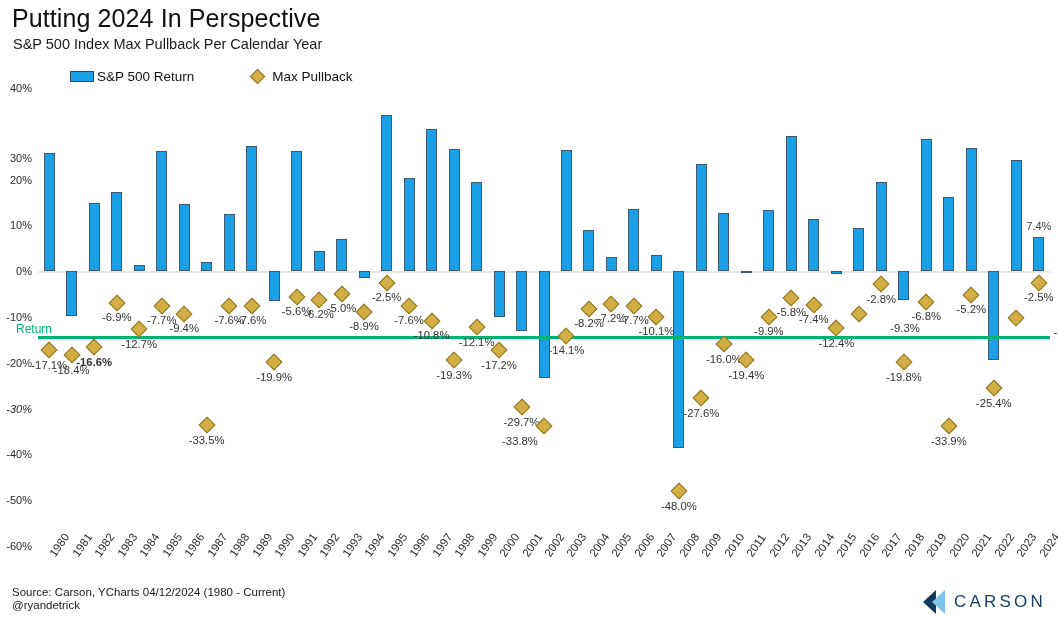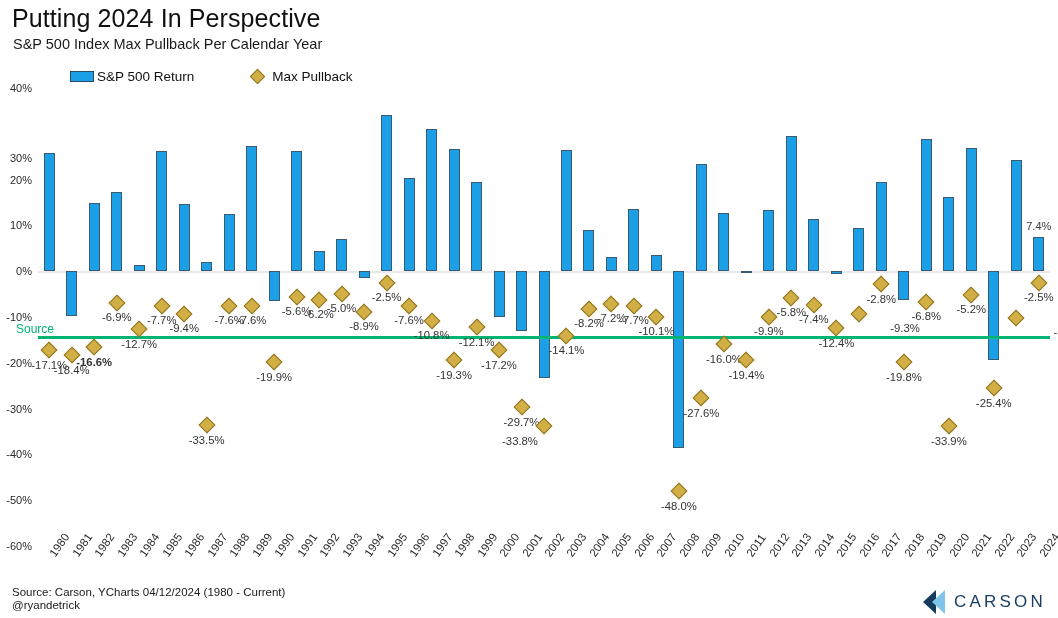--- a/index.html
+++ b/index.html
@@ -155,21 +155,21 @@
 </div>
 
 <div class="plot" id="plot">
     <div class="ytick" style="top: 0px;">40%</div>
     <div class="ytick" style="top: 45.8px; margin-top: 24px;">30%</div>
     <div class="ytick" style="top: 91.6px;">20%</div>
     <div class="ytick" style="top: 137.4px;">10%</div>
     <div class="ytick" style="top: 183.2px;">0%</div>
     <div class="ytick" style="top: 229px;">-10%</div>
     <div class="ytick" style="top: 274.8px;">-20%</div>
-    <div class="ytick" style="top: 320.6px;">-30%</div>
+    <div class="ytick" style="top: 320.6px; font-style: italic;">-30%</div>
     <div class="ytick" style="top: 366.4px;">-40%</div>
     <div class="ytick" style="top: 412.2px;">-50%</div>
     <div class="ytick" style="top: 458px;">-60%</div>
     <div class="gridzero" style="top: 183.2px;"></div>
     <div class="bar" style="left: 5.74444px; top: 65.036px; height: 118.164px;"></div>
     <div class="bar" style="left: 28.2333px; top: 183.2px; height: 44.426px;"></div>
     <div class="bar" style="left: 50.7222px; top: 115.416px; height: 67.784px;"></div>
     <div class="bar" style="left: 73.2111px; top: 103.966px; height: 79.234px;"></div>
     <div class="bar" style="left: 95.7px; top: 176.788px; height: 6.412px;"></div>
     <div class="bar" style="left: 118.189px; top: 62.746px; height: 120.454px;"></div>
@@ -207,21 +207,21 @@
     <div class="bar" style="left: 837.833px; top: 94.348px; height: 88.852px;"></div>
     <div class="bar" style="left: 860.322px; top: 183.2px; height: 28.396px;"></div>
     <div class="bar" style="left: 882.811px; top: 50.838px; height: 132.362px;"></div>
     <div class="bar" style="left: 905.3px; top: 108.546px; height: 74.654px;"></div>
     <div class="bar" style="left: 927.789px; top: 59.998px; height: 123.202px;"></div>
     <div class="bar" style="left: 950.278px; top: 183.2px; height: 88.852px;"></div>
     <div class="bar" style="left: 972.767px; top: 72.364px; height: 110.836px;"></div>
     <div class="bar" style="left: 995.256px; top: 149.308px; height: 33.892px;"></div>
     <div class="barlabel" style="left: 1000.76px; top: 132.308px;">7.4%</div>
     <div class="avgline" style="top: 248.236px;"></div>
-    <div class="avglabel" style="top: 248.236px;">Source</div>
+    <div class="avglabel" style="top: 248.236px;">Return</div>
     <div class="diamond" style="left: 11.2444px; top: 261.518px;"></div>
     <div class="dlabel" style="left: 11.2444px; top: 270.518px;">-17.1%</div>
     <div class="diamond" style="left: 33.7333px; top: 267.472px;"></div>
     <div class="dlabel" style="left: 33.7333px; top: 276.472px;">-18.4%</div>
     <div class="diamond" style="left: 56.2222px; top: 259.228px;"></div>
     <div class="dlabel" style="left: 56.2222px; top: 268.228px; font-weight: bold;">-16.6%</div>
     <div class="diamond" style="left: 78.7111px; top: 214.802px;"></div>
     <div class="dlabel" style="left: 78.7111px; top: 222.802px;">-6.9%</div>
     <div class="diamond" style="left: 101.2px; top: 241.366px;"></div>
     <div class="dlabel" style="left: 101.2px; top: 250.366px;">-12.7%</div>

